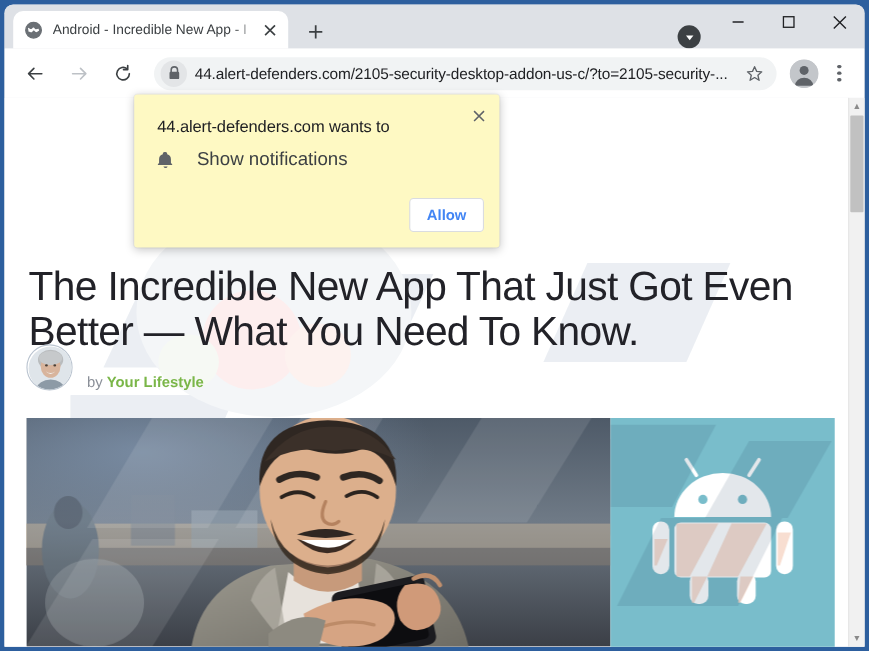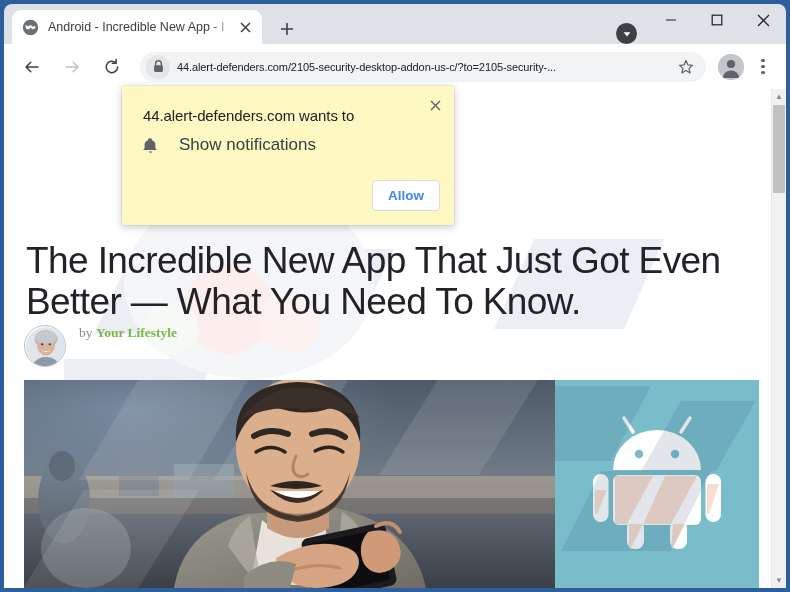--- a/index.html
+++ b/index.html
@@ -34,21 +34,20 @@
     overflow: hidden;
   }
 
   
   .tabstrip {
     position: absolute;
     left: 0; top: 0;
     width: 782px;
     height: 40px;
     background: #dee1e6;
-    border-radius: 11px;
   }
   .tab {
     position: absolute;
     left: 8px; top: 6px;
     width: 250px;
     height: 34px;
     background: #ffffff;
     border-radius: 9px 9px 0 0;
     display: flex;
     align-items: center;
@@ -153,21 +152,21 @@
     width: 24px; height: 24px;
     border-radius: 50%;
     background: #e3e5e7;
     display: flex;
     align-items: center;
     justify-content: center;
     flex: 0 0 auto;
   }
   .url {
     flex: 1 1 auto;
-    font-size: 11px;
+    font-size: 14px;
     color: #202124;
     white-space: nowrap;
     overflow: hidden;
     margin-left: 7px;
     letter-spacing: -0.1px;
   }
   .star-btn {
     width: 28px; height: 28px;
     display: flex;
     align-items: center;
@@ -249,24 +248,23 @@
     font-family: "Liberation Sans Narrow", "Liberation Sans", sans-serif;
     font-size: 37px;
     line-height: 41px;
     font-weight: normal;
     color: #222228;
     letter-spacing: -0.6px;
   }
 
   .byline {
     position: absolute;
-    left: 20px; top: 236px;
-    display: flex;
-    align-items: flex-start;
-    font-family: Liberation Serif, serif;
+    left: 20px; top: 224px;
+    display: flex;
+    align-items: flex-end;
   }
   .avatar {
     width: 42px; height: 42px;
     border-radius: 50%;
     overflow: hidden;
     border: 1px solid #b9c3cf;
     box-sizing: border-box;
     flex: 0 0 auto;
   }
   .by-text {

